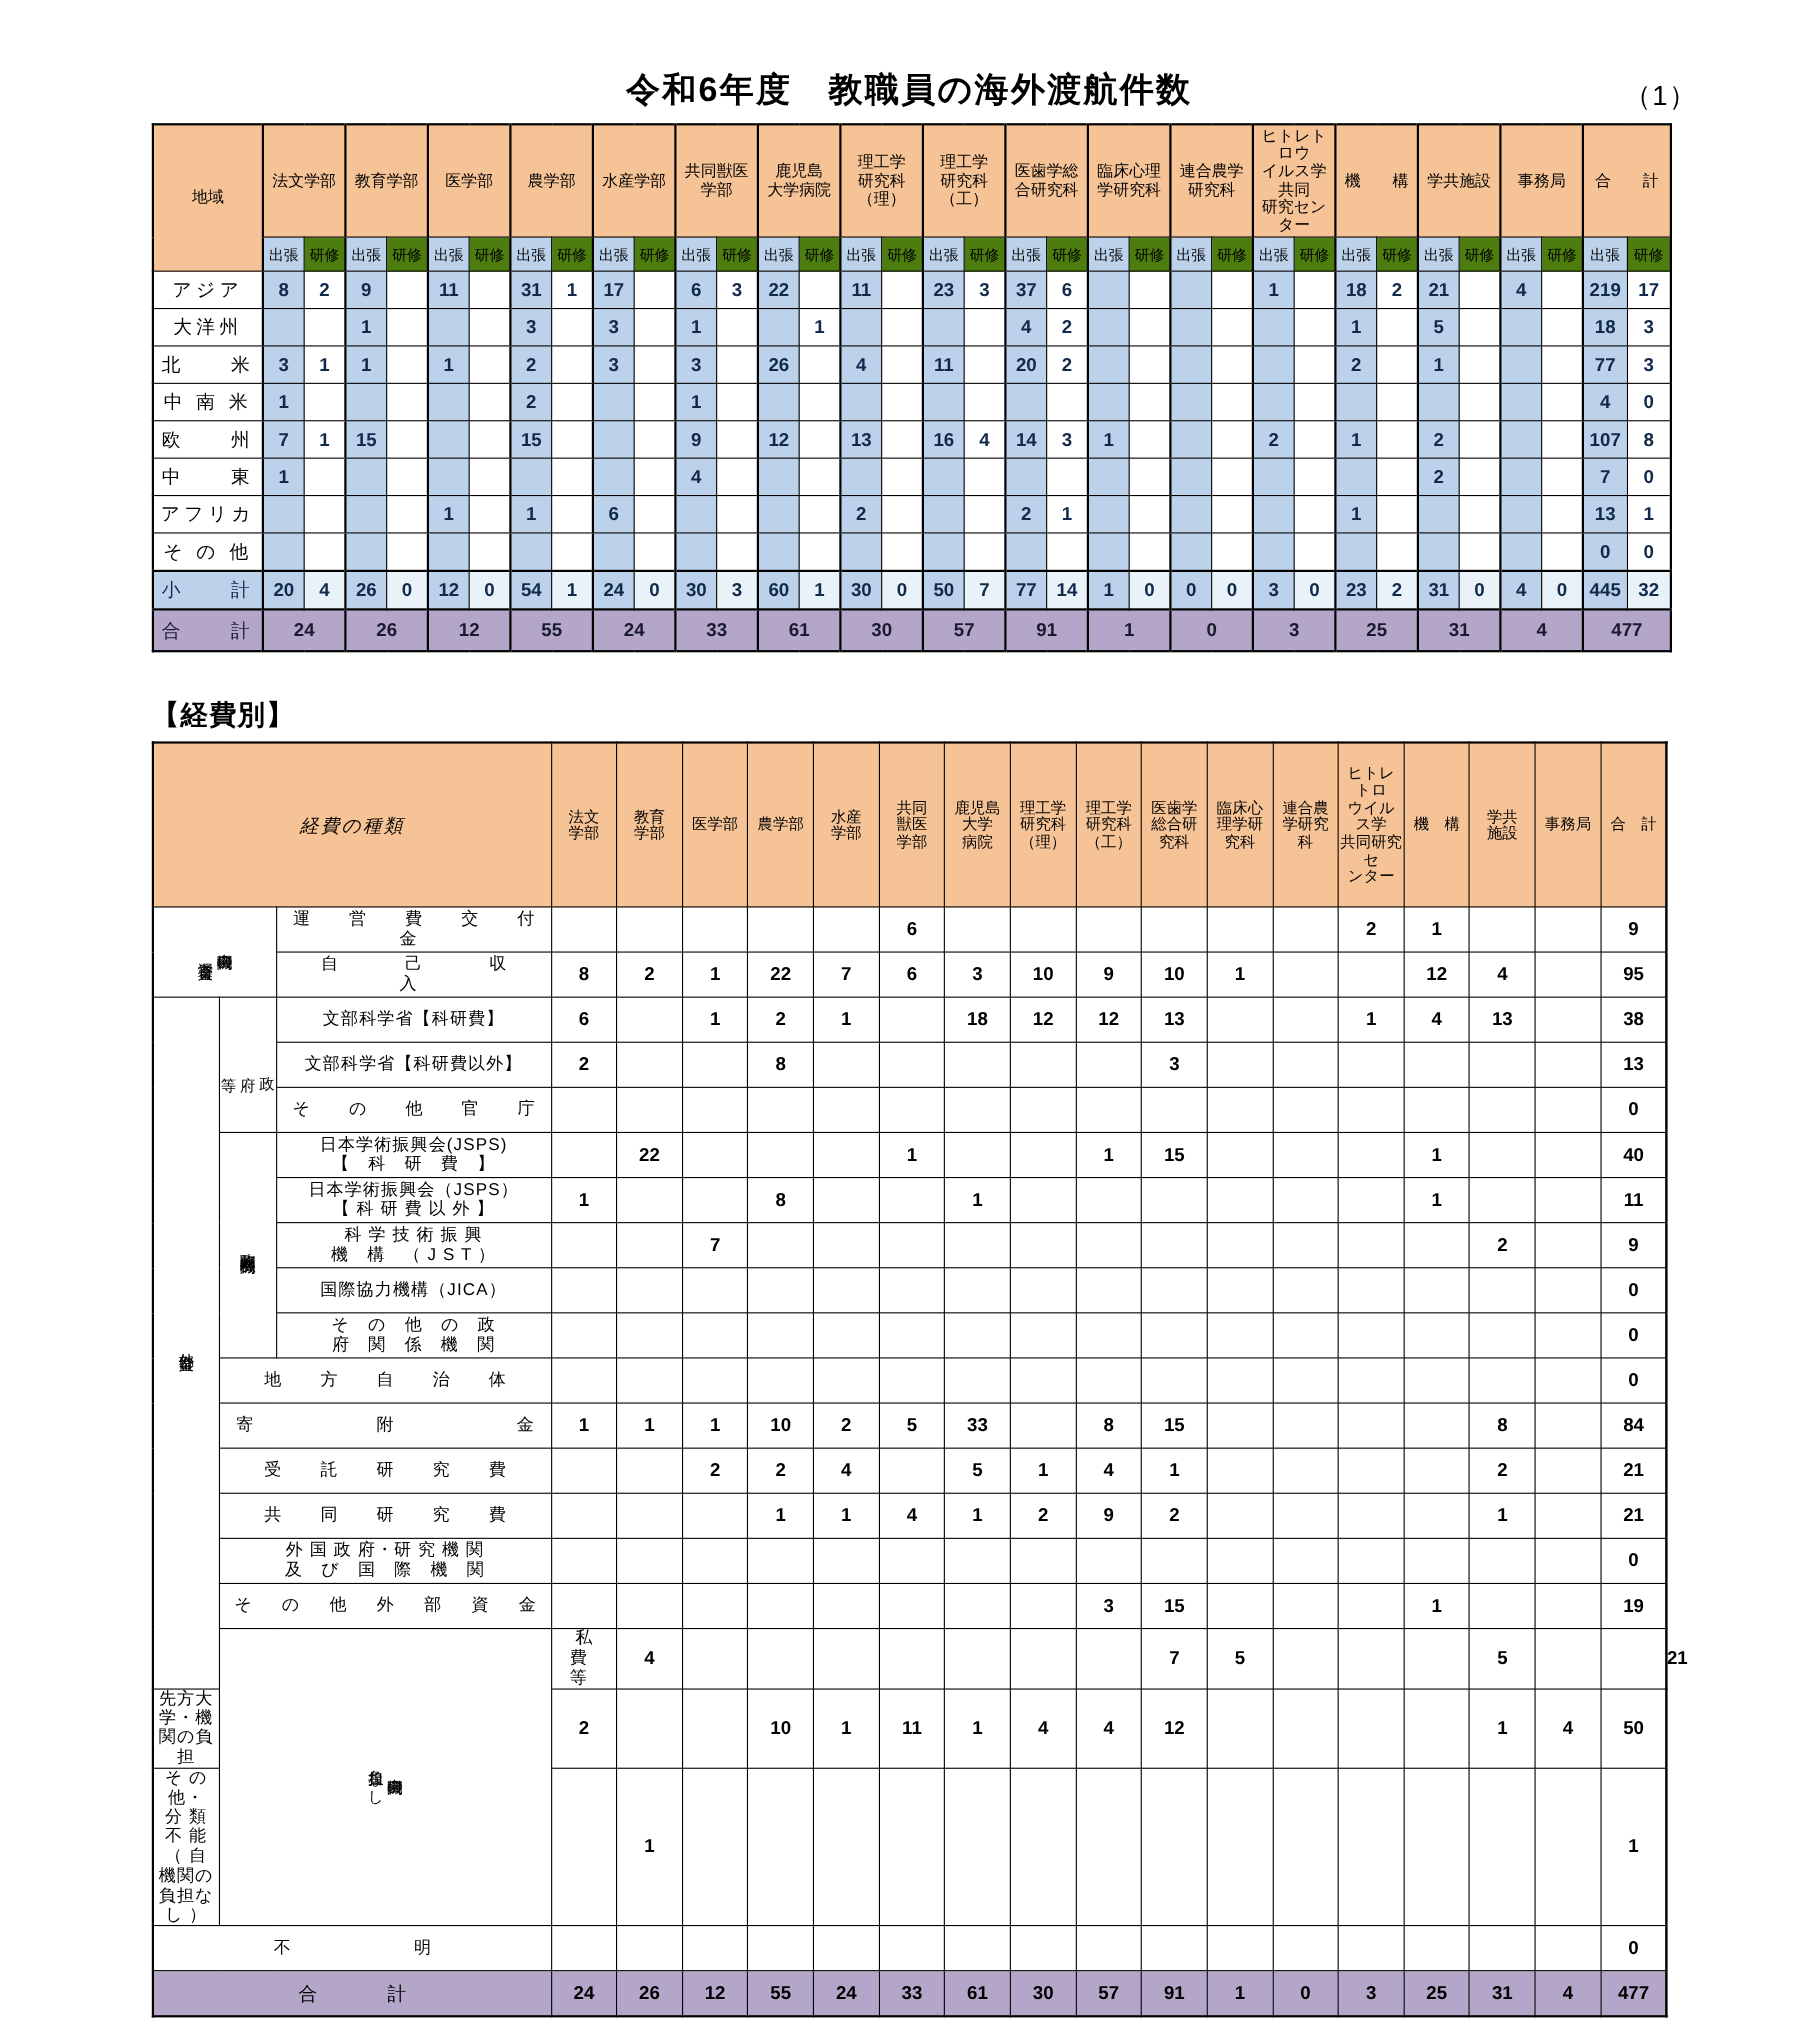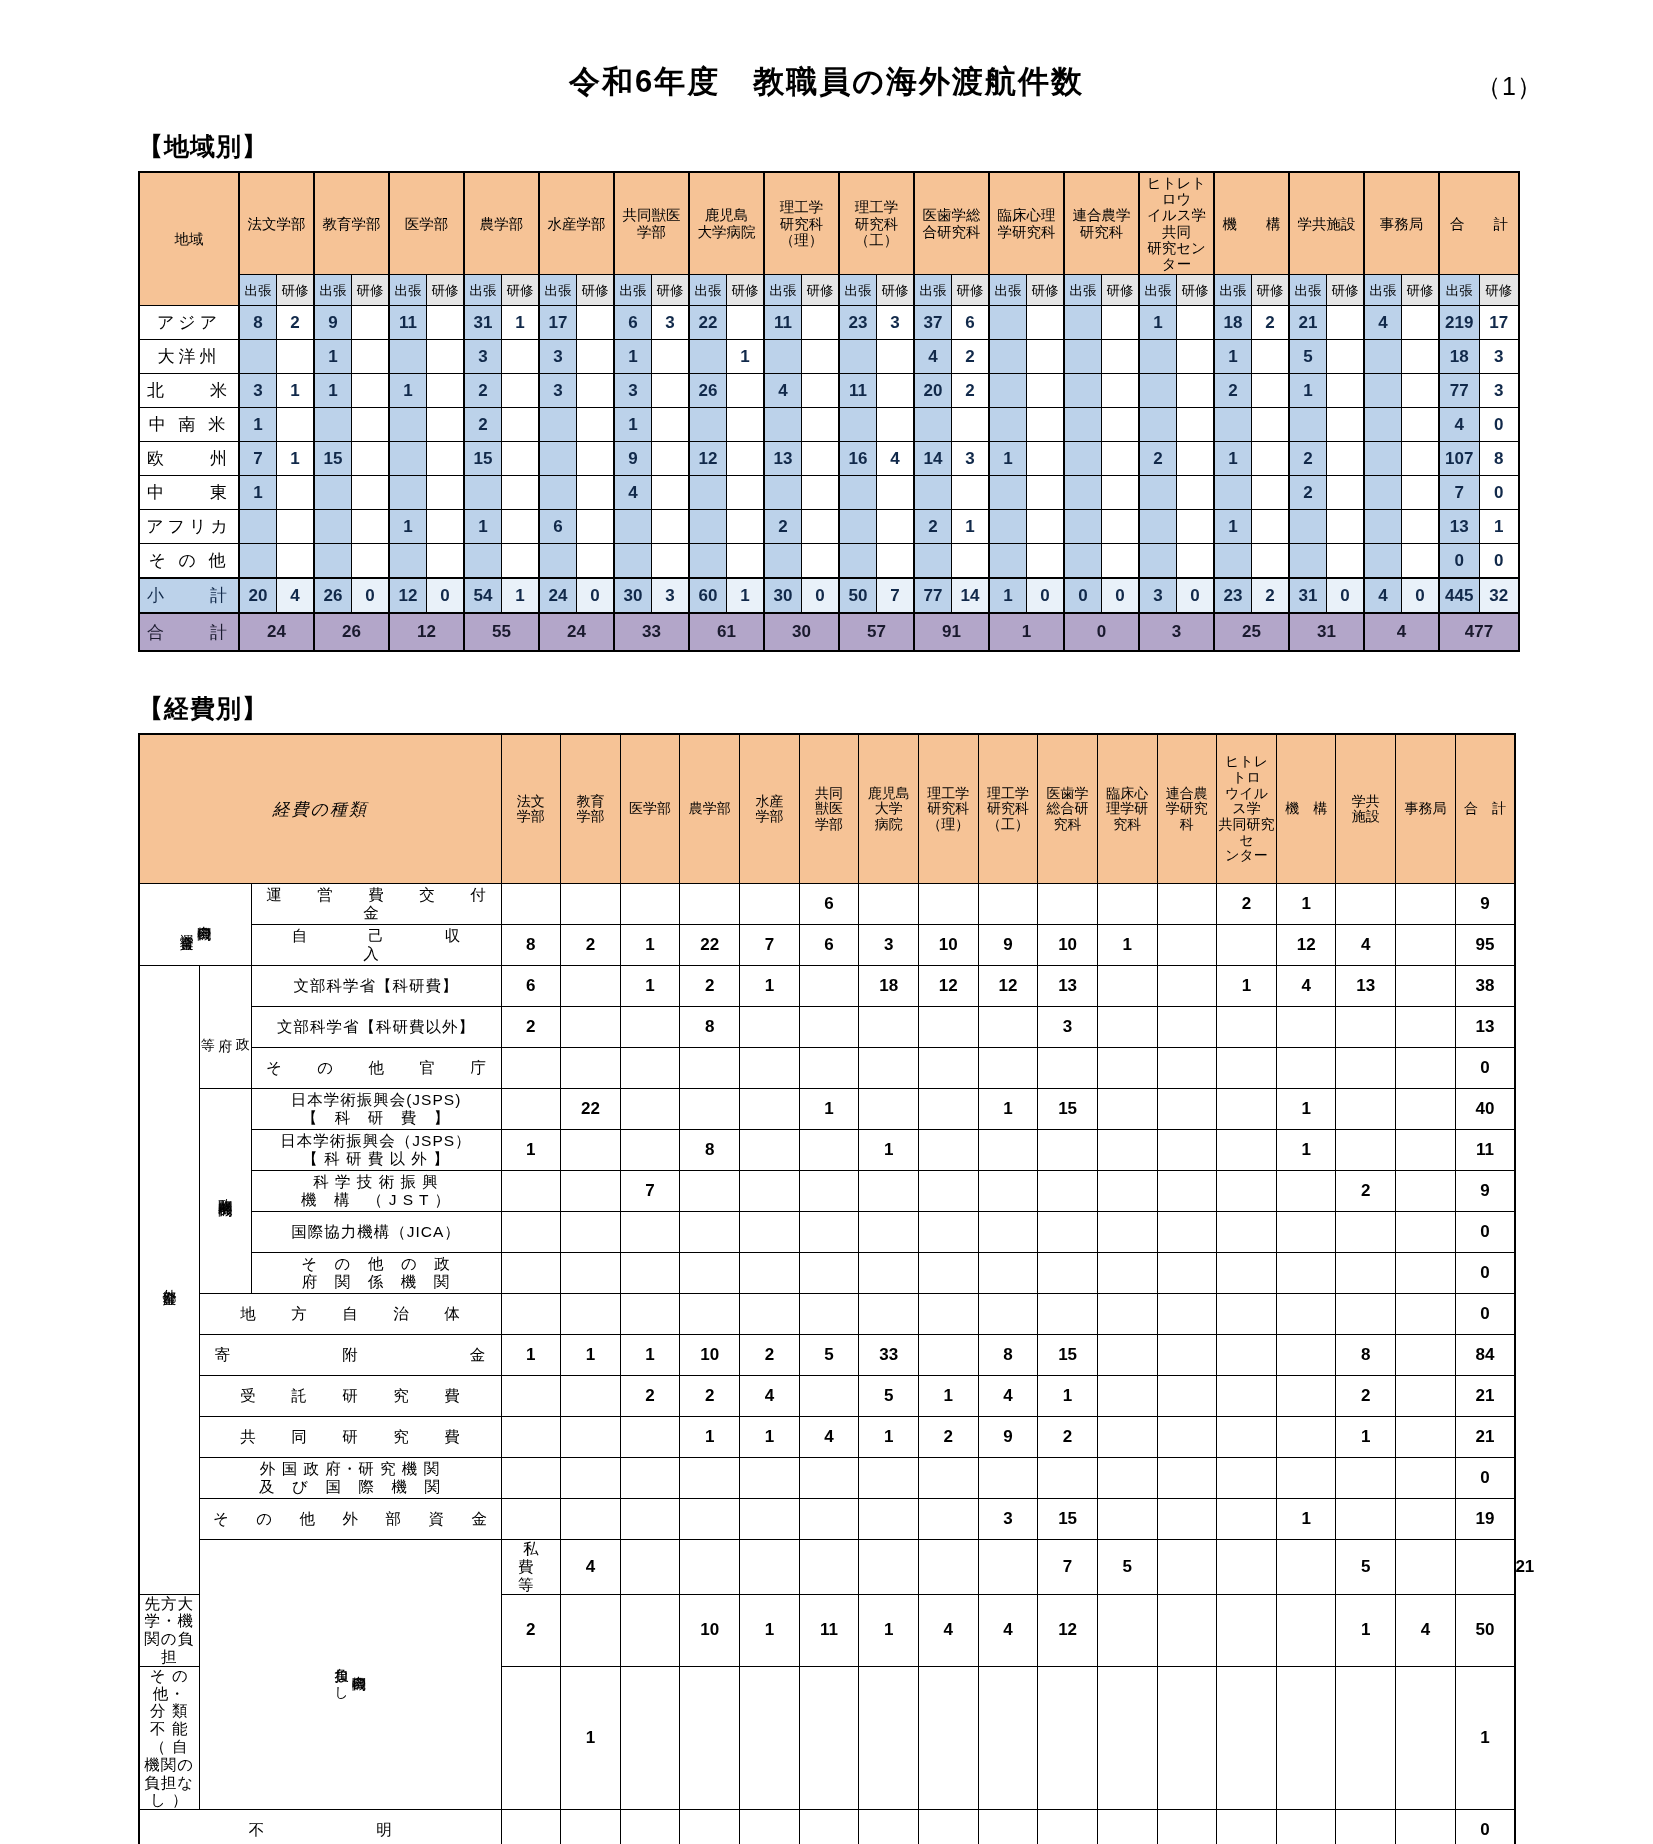--- a/index.html
+++ b/index.html
@@ -68,21 +68,21 @@
     line-height:1.12;
     font-weight:normal;
     padding:2px 1px;
   }
   .t1 thead th.subh{
     background:#bcd2ea;
     font-size:13.5px;
     height:26px;
   }
   .t1 thead th.subh.white{
-    background:#e5e5e5;
+    background:#4d7c0f;
   }
   .t1 tbody td{
     height:33px;
     font-size:17px;
     color:#11294a;
     font-weight:bold;
   }
   .t1 td.rowlab{
     font-size:17px;
     font-weight:normal;
@@ -189,21 +189,20 @@
 </head>
 <body>
 
 <div class="page">
 
   <div class="title-row">
     <div class="doc-title">令和6年度　教職員の海外渡航件数</div>
     <div class="page-no">（1）</div>
   </div>
 
-  <div class="section-head">【地域別】</div>
 
   <table class="t1">
     <colgroup id="cg1">
         <col style="width: 100px;">
         <col style="width: 37.5px;">
         <col style="width: 37.5px;">
         <col style="width: 37.5px;">
         <col style="width: 37.5px;">
         <col style="width: 37.5px;">
         <col style="width: 37.5px;">

